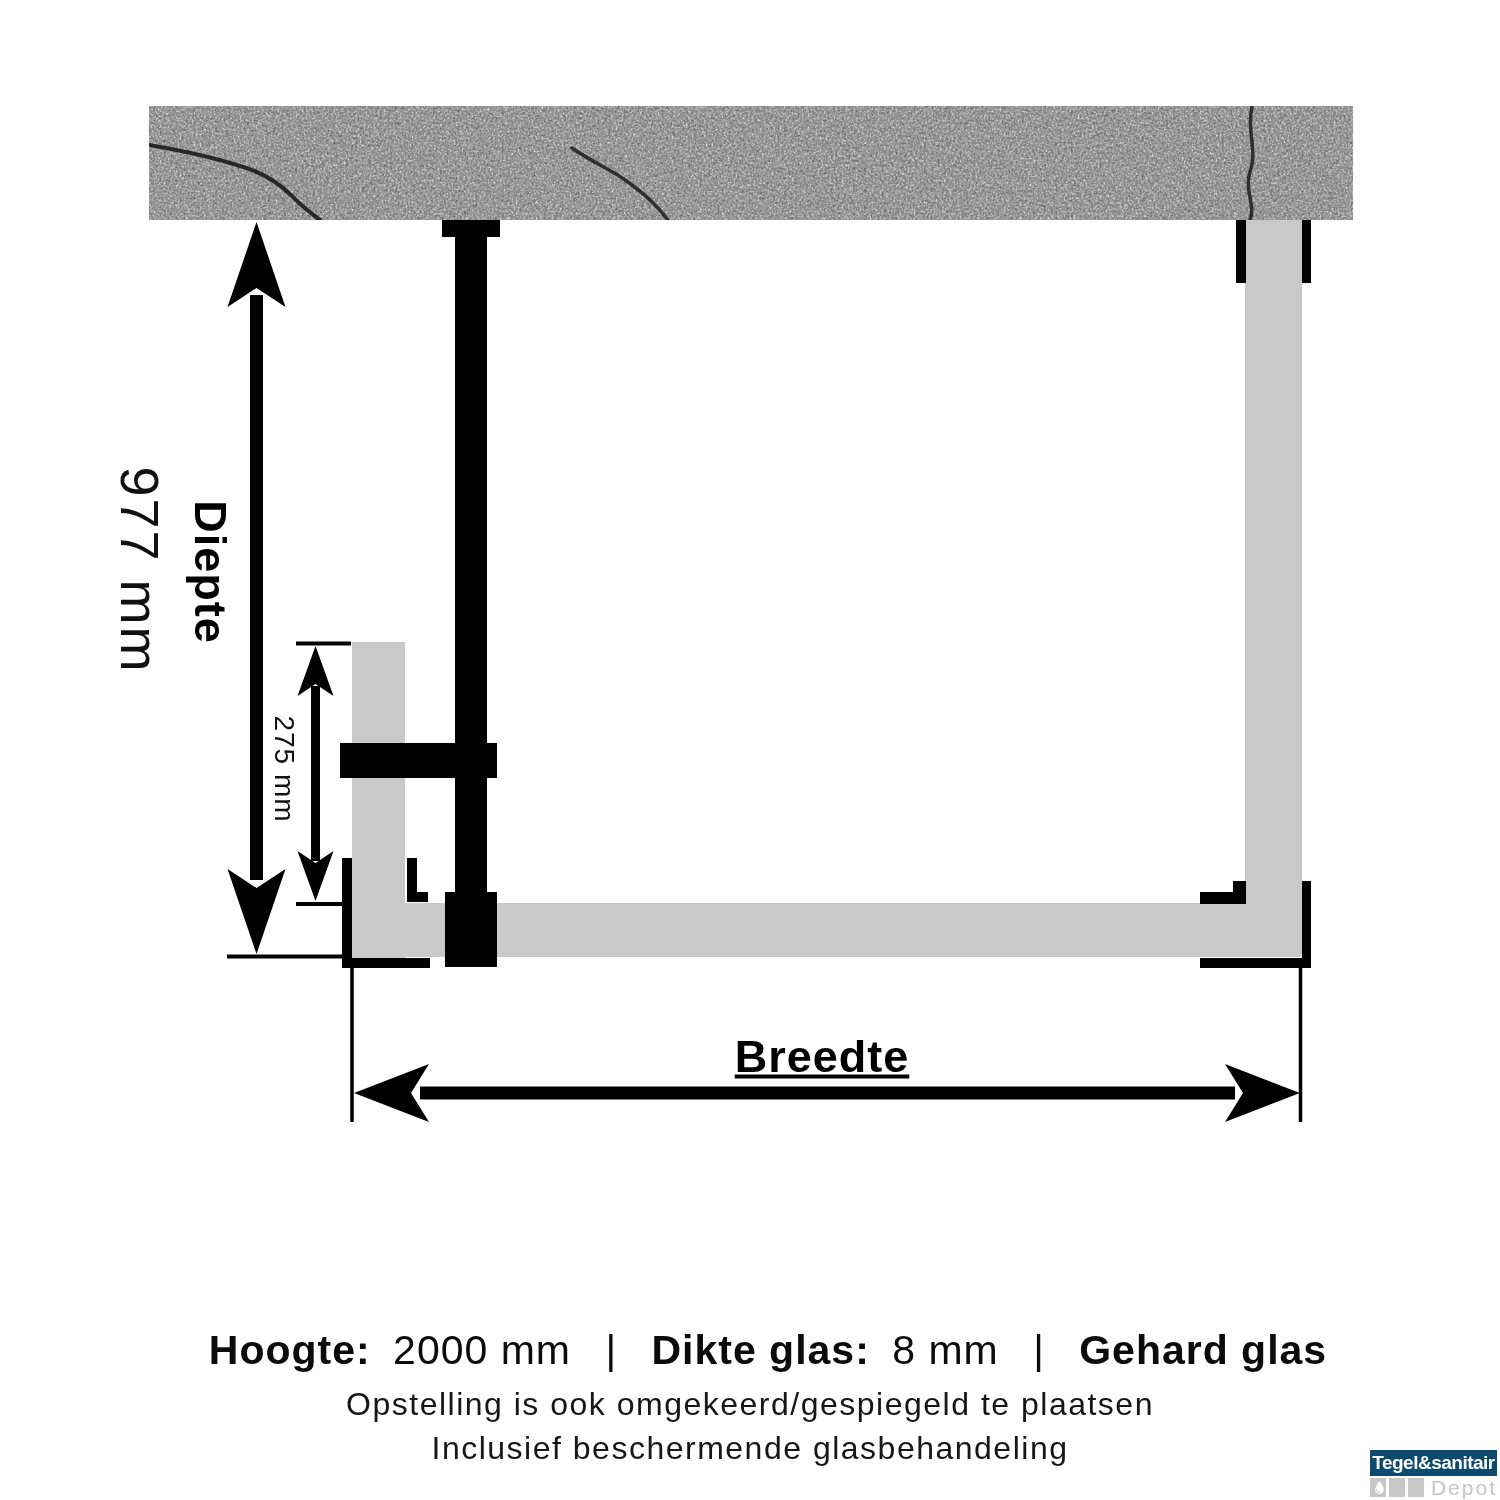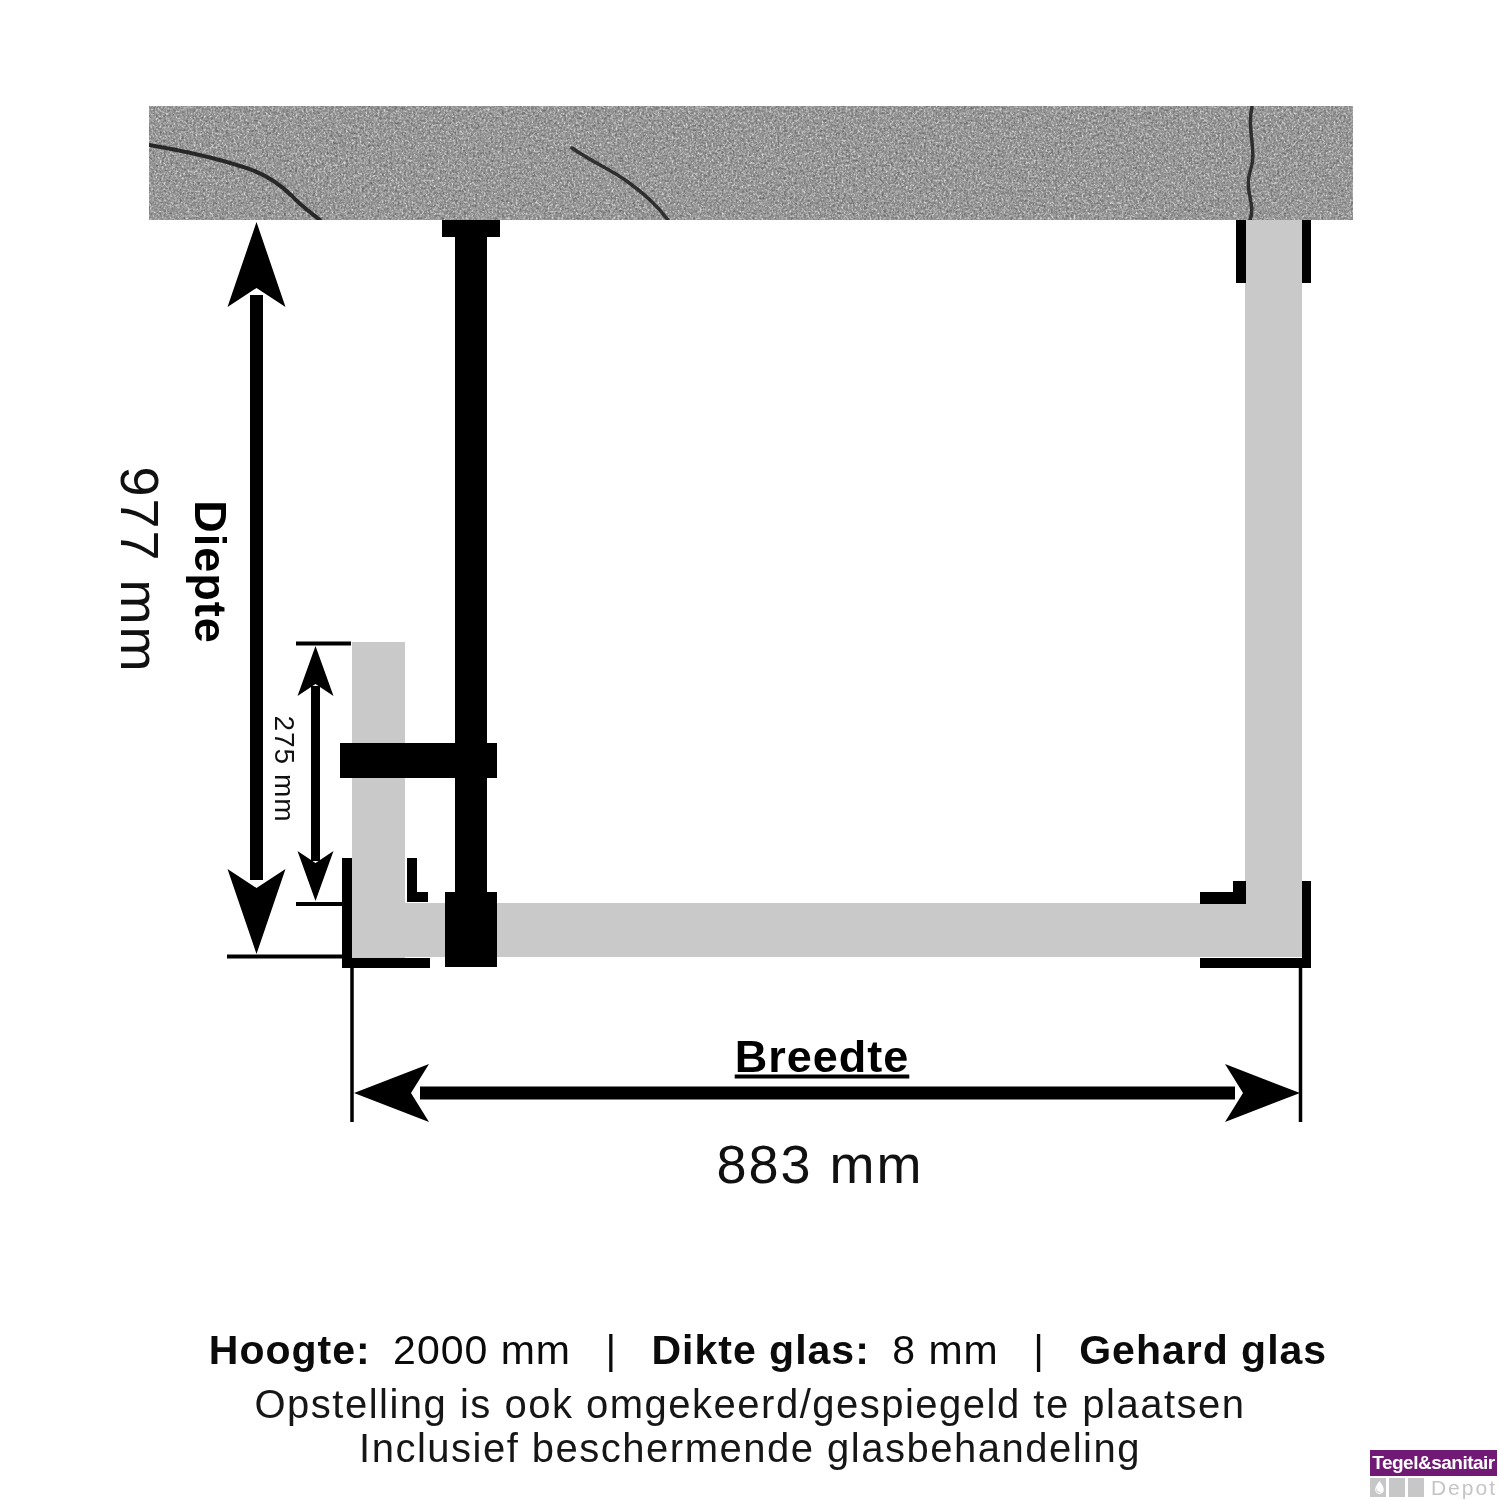--- a/index.html
+++ b/index.html
@@ -11,25 +11,25 @@
   .lbl{position:absolute;white-space:nowrap;transform:translate(-50%,-50%);line-height:1;}
   .lbl.rot{transform:translate(-50%,-50%) rotate(90deg);}
   .dim-label{font-size:45px;font-weight:bold;letter-spacing:1px;}
   .dim-value{font-size:54px;font-weight:normal;letter-spacing:2px;color:#111;}
   .dim-value-small{font-size:28px;font-weight:normal;letter-spacing:1px;color:#111;}
   .footer{position:absolute;left:0;top:1326px;width:1500px;text-align:center;}
   .spec-line{font-size:41px;line-height:48px;letter-spacing:1px;color:#0b0b0b;padding-left:36px;}
   .spec-line .b{font-weight:bold;}
   .spec-line .r{font-weight:normal;margin-left:10px;}
   .spec-line .sep{font-weight:normal;margin:0 22px;}
-  .note{font-size:40px;line-height:44px;font-weight:normal;letter-spacing:1.5px;color:#161616;}
+  .note{font-size:32px;line-height:44px;font-weight:normal;letter-spacing:1.5px;color:#161616;}
   .note.first{margin-top:8px;}
   .logo{position:absolute;left:1370px;top:1450px;width:127px;}
   .logo-banner{
-    width:127px;height:26px;background:#701a75;color:#ffffff;
+    width:127px;height:26px;background:#0c4a6e;color:#ffffff;
     font-weight:bold;font-size:19px;line-height:26px;text-align:center;letter-spacing:-0.5px;
   }
   .logo-row{display:flex;margin-top:2px;align-items:flex-end;justify-content:flex-end;}
   .logo-sq{width:19px;height:19px;background:#c7c7c7;margin-right:3px;position:relative;}
   .logo-sq svg{position:absolute;left:3px;top:2px;}
   .logo-depot{font-size:21px;line-height:19px;color:#c5c5c5;letter-spacing:2px;margin-left:4px;}
 </style>
 </head>
 <body>
 
@@ -110,21 +110,20 @@
       <line x1="420" y1="1093" x2="1235" y2="1093" stroke-width="13"></line>
       <polygon points="354,1093 429,1064 411,1093 429,1122" stroke="none"></polygon>
       <polygon points="1300,1093 1225,1064 1243,1093 1225,1122" stroke="none"></polygon>
     </g>
   </svg>
 
   <div class="lbl rot dim-label" style="left:210px;top:572px;">Diepte</div>
   <div class="lbl rot dim-value" style="left:140px;top:570px;">977 mm</div>
   <div class="lbl rot dim-value-small" style="left:284px;top:769px;">275 mm</div>
   <div class="lbl dim-label" style="left:822px;top:1056px;text-decoration:underline;">Breedte</div>
-  <div class="lbl dim-value" style="left:820px;top:1164px;">883 mm</div>
 
   <div class="footer">
     <div class="spec-line">
       <span class="b">Hoogte:</span>
       <span class="r">2000 mm</span>
       <span class="sep">|</span>
       <span class="b">Dikte glas:</span>
       <span class="r">8 mm</span>
       <span class="sep">|</span>
       <span class="b">Gehard glas</span>

